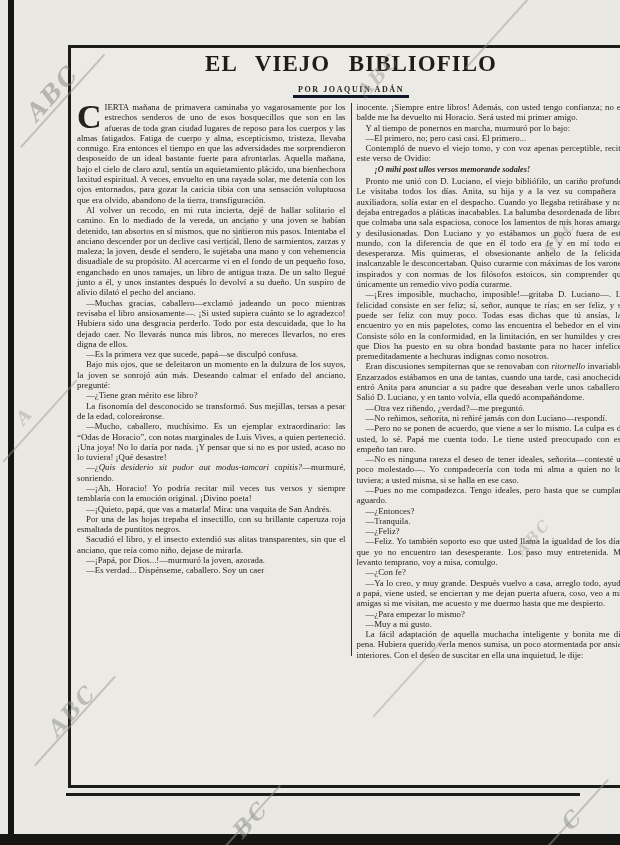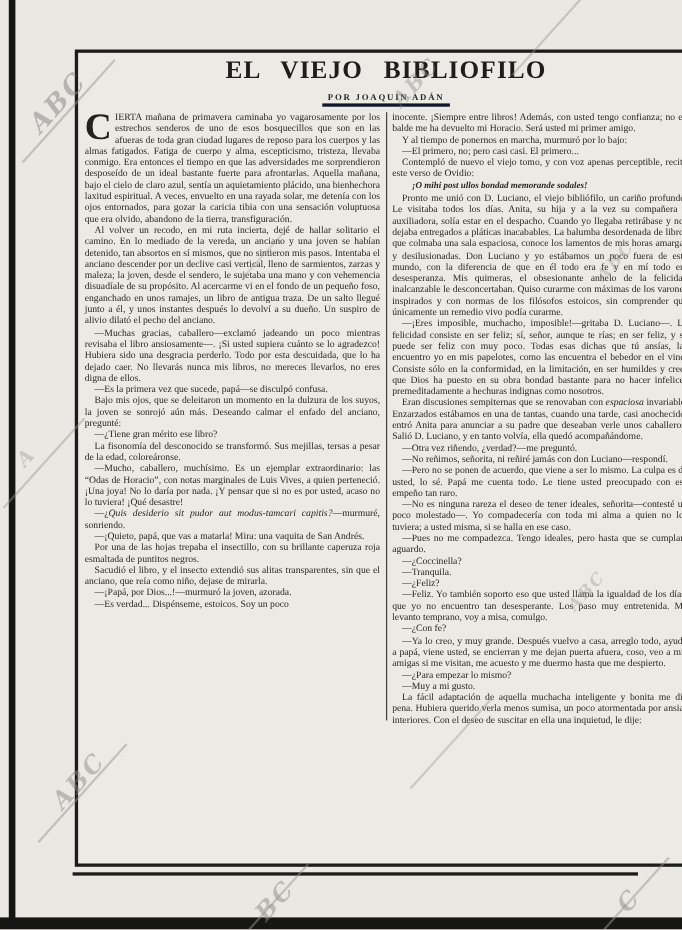--- a/index.html
+++ b/index.html
@@ -39,42 +39,43 @@
       <div class="col" id="col-left">
           <p class="first"><span class="dropcap">C</span><span>IERTA mañana de primavera caminaba yo vagarosamente por los estrechos senderos de uno de esos bosquecillos que son en las afueras de toda gran ciudad lugares de reposo para los cuerpos y las almas fatigados. Fatiga de cuerpo y alma, escepticismo, tristeza, llevaba conmigo. Era entonces el tiempo en que las adversidades me sorprendieron desposeído de un ideal bastante fuerte para afrontarlas. Aquella mañana, bajo el cielo de claro azul, sentía un aquietamiento plácido, una bienhechora laxitud espiritual. A veces, envuelto en una rayada solar, me detenía con los ojos entornados, para gozar la caricia tibia con una sensación voluptuosa que era olvido, abandono de la tierra, transfiguración.</span></p>
           <p><span>Al volver un recodo, en mi ruta incierta, dejé de hallar solitario el camino. En lo mediado de la vereda, un anciano y una joven se habían detenido, tan absortos en sí mismos, que no sintieron mis pasos. Intentaba el anciano descender por un declive casi vertical, lleno de sarmientos, zarzas y maleza; la joven, desde el sendero, le sujetaba una mano y con vehemencia disuadíale de su propósito. Al acercarme vi en el fondo de un pequeño foso, enganchado en unos ramajes, un libro de antigua traza. De un salto llegué junto a él, y unos instantes después lo devolví a su dueño. Un suspiro de alivio dilató el pecho del anciano.</span></p>
           <p><span>—Muchas gracias, caballero—exclamó jadeando un poco mientras revisaba el libro ansiosamente—. ¡Si usted supiera cuánto se lo agradezco! Hubiera sido una desgracia perderlo. Todo por esta descuidada, que lo ha dejado caer. No llevarás nunca mis libros, no mereces llevarlos, no eres digna de ellos.</span></p>
           <p><span>—Es la primera vez que sucede, papá—se disculpó confusa.</span></p>
           <p><span>Bajo mis ojos, que se deleitaron un momento en la dulzura de los suyos, la joven se sonrojó aún más. Deseando calmar el enfado del anciano, pregunté:</span></p>
           <p><span>—¿Tiene gran mérito ese libro?</span></p>
           <p><span>La fisonomía del desconocido se transformó. Sus mejillas, tersas a pesar de la edad, coloreáronse.</span></p>
           <p><span>—Mucho, caballero, muchísimo. Es un ejemplar extraordinario: las “Odas de Horacio”, con notas marginales de Luis Vives, a quien perteneció. ¡Una joya! No lo daría por nada. ¡Y pensar que si no es por usted, acaso no lo tuviera! ¡Qué desastre!</span></p>
           <p><span>—¿</span><span class="it">Quis desiderio sit pudor aut modus-tamcari capitis?</span><span>—murmuré, sonriendo.</span></p>
+          <p><span>—¡Ah, Horacio! Yo podría recitar mil veces tus versos y siempre temblaría con la emoción original. ¡Divino poeta!</span></p>
           <p><span>—¡Quieto, papá, que vas a matarla! Mira: una vaquita de San Andrés.</span></p>
           <p><span>Por una de las hojas trepaba el insectillo, con su brillante caperuza roja esmaltada de puntitos negros.</span></p>
           <p><span>Sacudió el libro, y el insecto extendió sus alitas transparentes, sin que el anciano, que reía como niño, dejase de mirarla.</span></p>
           <p><span>—¡Papá, por Dios...!—murmuró la joven, azorada.</span></p>
-          <p><span>—Es verdad... Dispénseme, estoicos. Soy un poco</span></p>
+          <p><span>—Es verdad... Dispénseme, caballero. Soy un caer</span></p>
         </div>
       <div class="divider"></div>
       <div class="col" id="col-right">
           <p class="first"><span>inocente. ¡Siempre entre libros! Además, con usted tengo confianza; no en balde me ha devuelto mi Horacio. Será usted mi primer amigo.</span></p>
           <p><span>Y al tiempo de ponernos en marcha, murmuró por lo bajo:</span></p>
           <p><span>—El primero, no; pero casi casi. El primero...</span></p>
           <p><span>Contempló de nuevo el viejo tomo, y con voz apenas perceptible, recitó este verso de Ovidio:</span></p>
-          <p class="verse"><span class="it">¡O mihi post ullos bondad memorande sodales!</span></p>
+          <p class="verse"><span class="it">¡O mihi post ullos versos memorande sodales!</span></p>
           <p><span>Pronto me unió con D. Luciano, el viejo bibliófilo, un cariño profundo. Le visitaba todos los días. Anita, su hija y a la vez su compañera y auxiliadora, solía estar en el despacho. Cuando yo llegaba retirábase y nos dejaba entregados a pláticas inacabables. La balumba desordenada de libros que colmaba una sala espaciosa, conoce los lamentos de mis horas amargas y desilusionadas. Don Luciano y yo estábamos un poco fuera de este mundo, con la diferencia de que en él todo era fe y en mí todo era desesperanza. Mis quimeras, el obsesionante anhelo de la felicidad inalcanzable le desconcertaban. Quiso curarme con máximas de los varones inspirados y con normas de los filósofos estoicos, sin comprender que únicamente un remedio vivo podía curarme.</span></p>
           <p><span>—¡Eres imposible, muchacho, imposible!—gritaba D. Luciano—. La felicidad consiste en ser feliz; sí, señor, aunque te rías; en ser feliz, y se puede ser feliz con muy poco. Todas esas dichas que tú ansías, las encuentro yo en mis papelotes, como las encuentra el bebedor en el vino. Consiste sólo en la conformidad, en la limitación, en ser humildes y creer que Dios ha puesto en su obra bondad bastante para no hacer infelices premeditadamente a hechuras indignas como nosotros.</span></p>
-          <p><span>Eran discusiones sempiternas que se renovaban con </span><span class="it">espaciosa</span><span> invariable. Enzarzados estábamos en una de tantas, cuando una tarde, casi anochecido, entró Anita para anunciar a su padre que deseaban verle unos caballeros. Salió D. Luciano, y en tanto volvía, ella quedó acompañándome.</span></p>
+          <p><span>Eran discusiones sempiternas que se renovaban con </span><span class="it">ritornello</span><span> invariable. Enzarzados estábamos en una de tantas, cuando una tarde, casi anochecido, entró Anita para anunciar a su padre que deseaban verle unos caballeros. Salió D. Luciano, y en tanto volvía, ella quedó acompañándome.</span></p>
           <p><span>—Otra vez riñendo, ¿verdad?—me preguntó.</span></p>
           <p><span>—No reñimos, señorita, ni reñiré jamás con don Luciano—respondí.</span></p>
           <p><span>—Pero no se ponen de acuerdo, que viene a ser lo mismo. La culpa es de usted, lo sé. Papá me cuenta todo. Le tiene usted preocupado con ese empeño tan raro.</span></p>
           <p><span>—No es ninguna rareza el deseo de tener ideales, señorita—contesté un poco molestado—. Yo compadecería con toda mi alma a quien no los tuviera; a usted misma, si se halla en ese caso.</span></p>
           <p><span>—Pues no me compadezca. Tengo ideales, pero hasta que se cumplan, aguardo.</span></p>
-          <p><span>—¿Coccinella?</span></p>
+          <p><span>—¿Entonces?</span></p>
           <p><span>—Tranquila.</span></p>
           <p><span>—¿Feliz?</span></p>
           <p><span>—Feliz. Yo también soporto eso que usted llama la igualdad de los días, que yo no encuentro tan desesperante. Los paso muy entretenida. Me levanto temprano, voy a misa, comulgo.</span></p>
           <p><span>—¿Con fe?</span></p>
           <p><span>—Ya lo creo, y muy grande. Después vuelvo a casa, arreglo todo, ayudo a papá, viene usted, se encierran y me dejan puerta afuera, coso, veo a mis amigas si me visitan, me acuesto y me duermo hasta que me despierto.</span></p>
           <p><span>—¿Para empezar lo mismo?</span></p>
           <p><span>—Muy a mi gusto.</span></p>
           <p><span>La fácil adaptación de aquella muchacha inteligente y bonita me dió pena. Hubiera querido verla menos sumisa, un poco atormentada por ansias interiores. Con el deseo de suscitar en ella una inquietud, le dije:</span></p>
         </div>
     </div>

